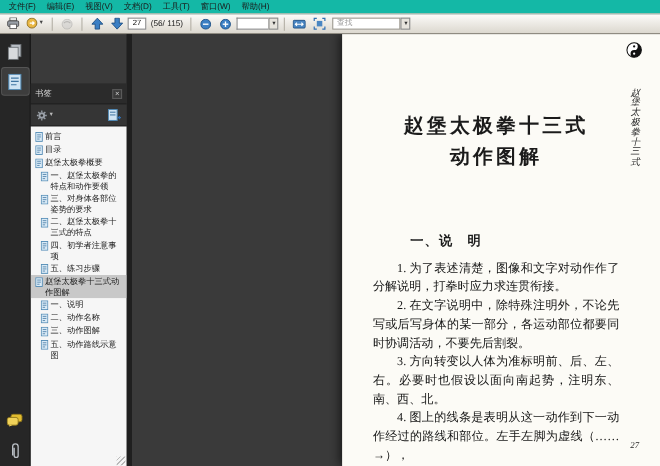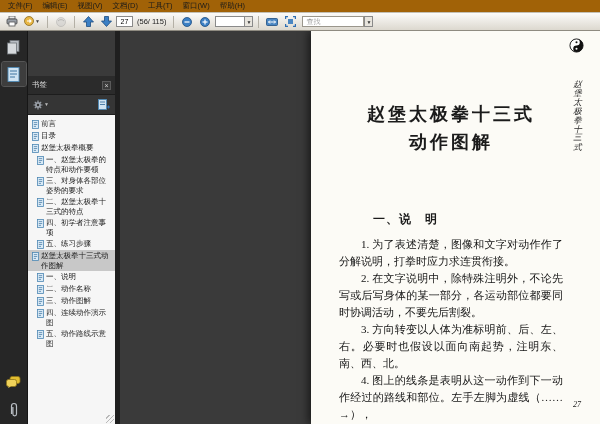--- a/index.html
+++ b/index.html
@@ -1,21 +1,21 @@
 <!DOCTYPE html>
 <html><head>
 <meta charset="utf-8">
 <style>
   * { box-sizing: border-box; margin: 0; padding: 0; }
   html,body { width:600px; height:424px; overflow:hidden; }
   body { font-family: "Liberation Sans", "DejaVu Sans", sans-serif; background:#3a3a3a; }
   .window { width:600px; height:424px; display:flex; flex-direction:column; }
 
   
-  .menubar { height:13px; background:#a16207; border-bottom:1px solid #c3bfb4;
+  .menubar { height:13px; background:#14b8a6; border-bottom:1px solid #c3bfb4;
              display:flex; align-items:center; padding-left:3px; flex:none; }
   .menu-item { font-size:7.5px; color:#1a1a1a; padding:1px 5px; cursor:default; }
 
   
   .toolbar { height:18px; flex:none; background:linear-gradient(#fcfbf9,#dcd8cf);
              border-bottom:1px solid #8f8b81; display:flex; align-items:center;
              padding-left:4px; gap:2px; }
   .tbtn { border:1px solid transparent; background:transparent; width:16px; height:15px;
           display:flex; align-items:center; justify-content:center; padding:0; border-radius:2px; }
   .tbtn.wide { width:20px; }
@@ -345,29 +345,20 @@
           <div class="tree-item indent">
             <svg class="bm-icon" width="7" height="9">
               <rect x="0.5" y="0.5" width="6" height="8" fill="#d9eaf6" stroke="#4e88b4" stroke-width="0.8"></rect>
               <line x1="1.8" y1="2.6" x2="5.2" y2="2.6" stroke="#3f74a0" stroke-width="0.7"></line>
               <line x1="1.8" y1="4.5" x2="5.2" y2="4.5" stroke="#3f74a0" stroke-width="0.7"></line>
               <line x1="1.8" y1="6.4" x2="4" y2="6.4" stroke="#3f74a0" stroke-width="0.7"></line>
             </svg>
             <span class="bm-label">三、动作图解</span>
           </div>
 
-          <div class="tree-item indent">
-            <svg class="bm-icon" width="7" height="9">
-              <rect x="0.5" y="0.5" width="6" height="8" fill="#d9eaf6" stroke="#4e88b4" stroke-width="0.8"></rect>
-              <line x1="1.8" y1="2.6" x2="5.2" y2="2.6" stroke="#3f74a0" stroke-width="0.7"></line>
-              <line x1="1.8" y1="4.5" x2="5.2" y2="4.5" stroke="#3f74a0" stroke-width="0.7"></line>
-              <line x1="1.8" y1="6.4" x2="4" y2="6.4" stroke="#3f74a0" stroke-width="0.7"></line>
-            </svg>
-            <span class="bm-label">四、连续动作演示图</span>
-          </div>
 
           <div class="tree-item indent">
             <svg class="bm-icon" width="7" height="9">
               <rect x="0.5" y="0.5" width="6" height="8" fill="#d9eaf6" stroke="#4e88b4" stroke-width="0.8"></rect>
               <line x1="1.8" y1="2.6" x2="5.2" y2="2.6" stroke="#3f74a0" stroke-width="0.7"></line>
               <line x1="1.8" y1="4.5" x2="5.2" y2="4.5" stroke="#3f74a0" stroke-width="0.7"></line>
               <line x1="1.8" y1="6.4" x2="4" y2="6.4" stroke="#3f74a0" stroke-width="0.7"></line>
             </svg>
             <span class="bm-label">五、动作路线示意图</span>
           </div>

